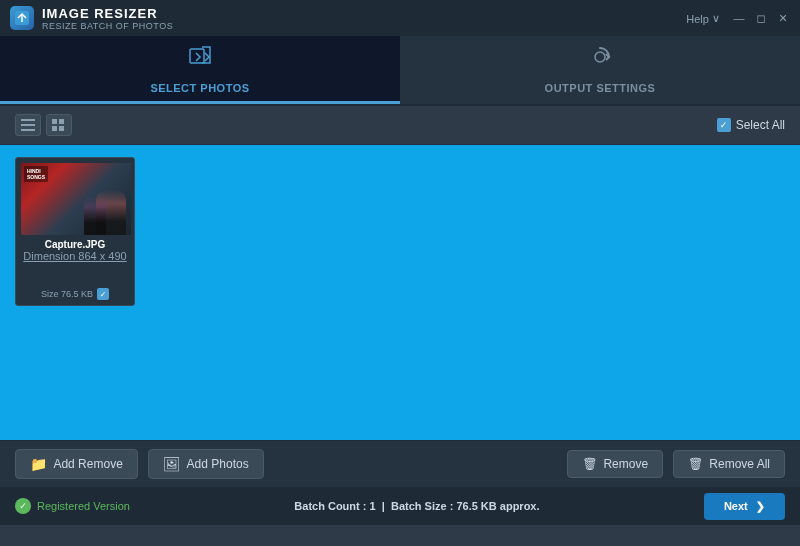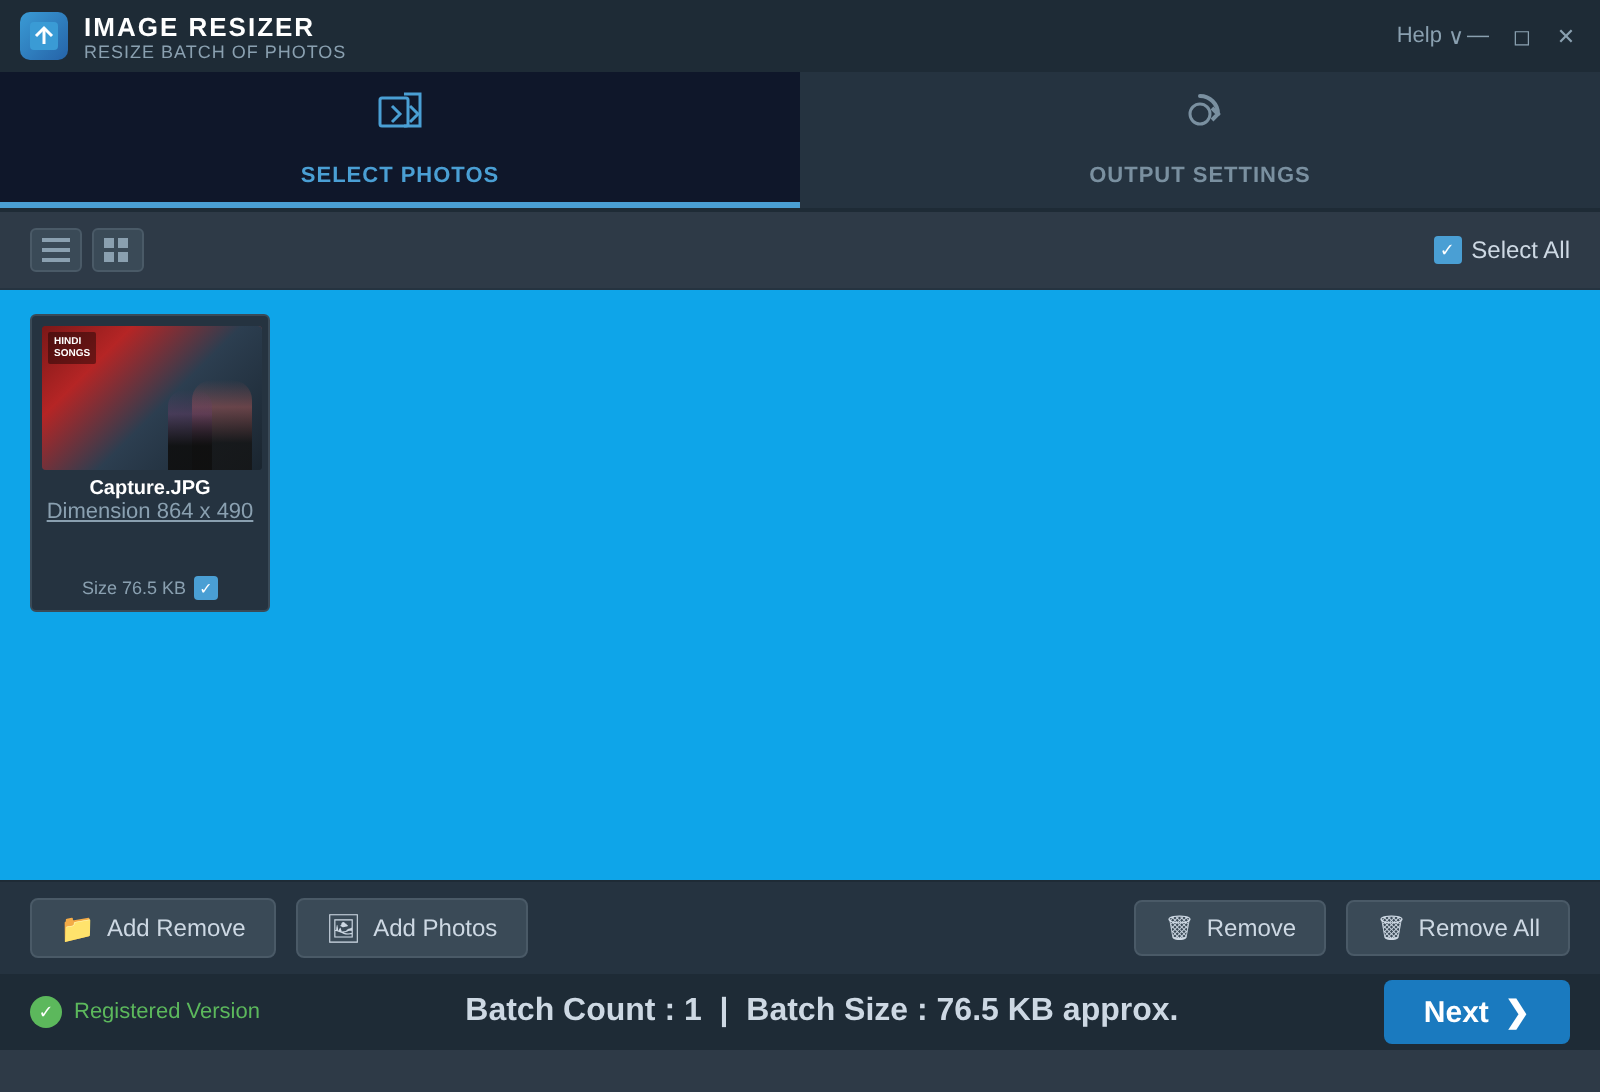--- a/index.html
+++ b/index.html
@@ -43,21 +43,22 @@
       color: #ffffff;
       letter-spacing: 1px;
     }
     .app-subtitle {
       font-size: 9px;
       color: #8aa0b0;
       letter-spacing: 0.5px;
     }
     .title-bar-right {
       display: flex;
-      align-items: center;
+      align-items: flex-end;
+      gap: 12px;
       margin-left: 40px;
     }
     .help-btn {
       font-size: 11px;
       color: #8aa0b0;
       cursor: pointer;
       display: flex;
       align-items: center;
       gap: 3px;
     }
@@ -291,34 +292,34 @@
       height: 16px;
       background: #5cb85c;
       border-radius: 50%;
       display: flex;
       align-items: center;
       justify-content: center;
       color: white;
       font-size: 9px;
     }
     .status-center {
-      font-size: 16px;
+      font-size: 11px;
       color: #8aa0b0;
     }
     .status-center span {
       color: #cdd8e3;
       font-weight: bold;
     }
     .next-btn {
       background: #1a7abf;
       border: none;
       border-radius: 4px;
       padding: 7px 20px;
       color: white;
-      font-size: 15px;
+      font-size: 11px;
       font-weight: bold;
       cursor: pointer;
       display: flex;
       align-items: center;
       gap: 8px;
     }
   </style>
 </head>
 <body>
 

